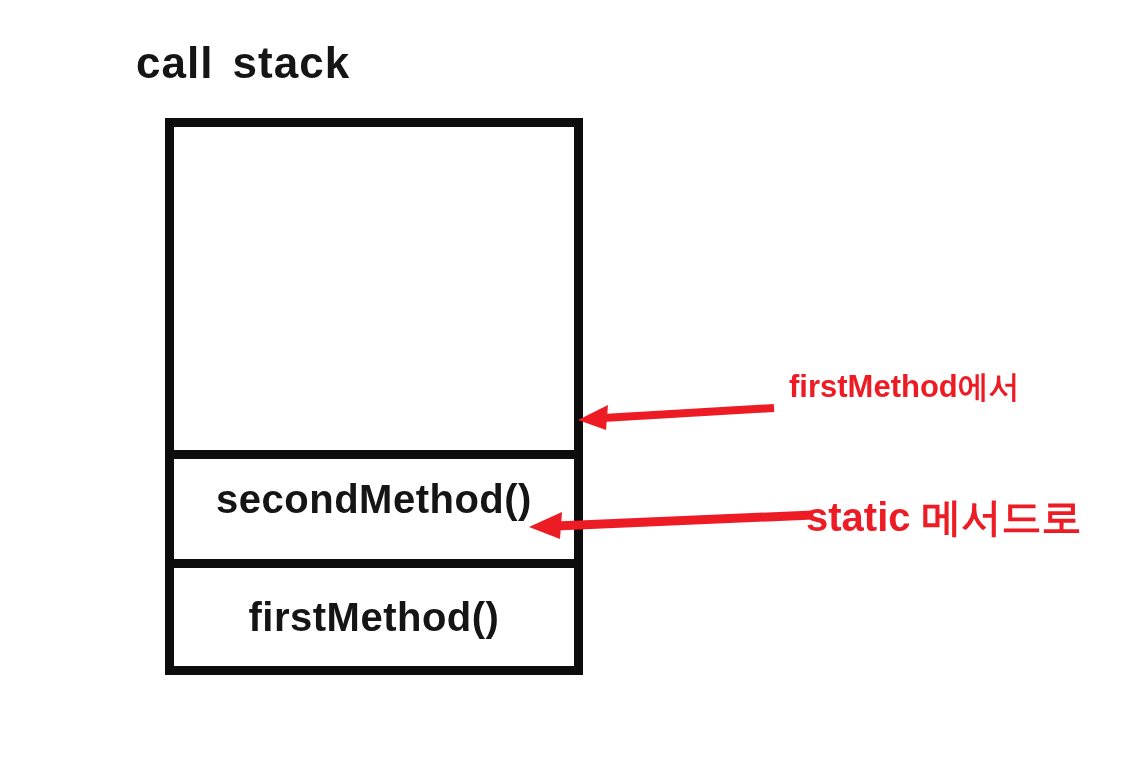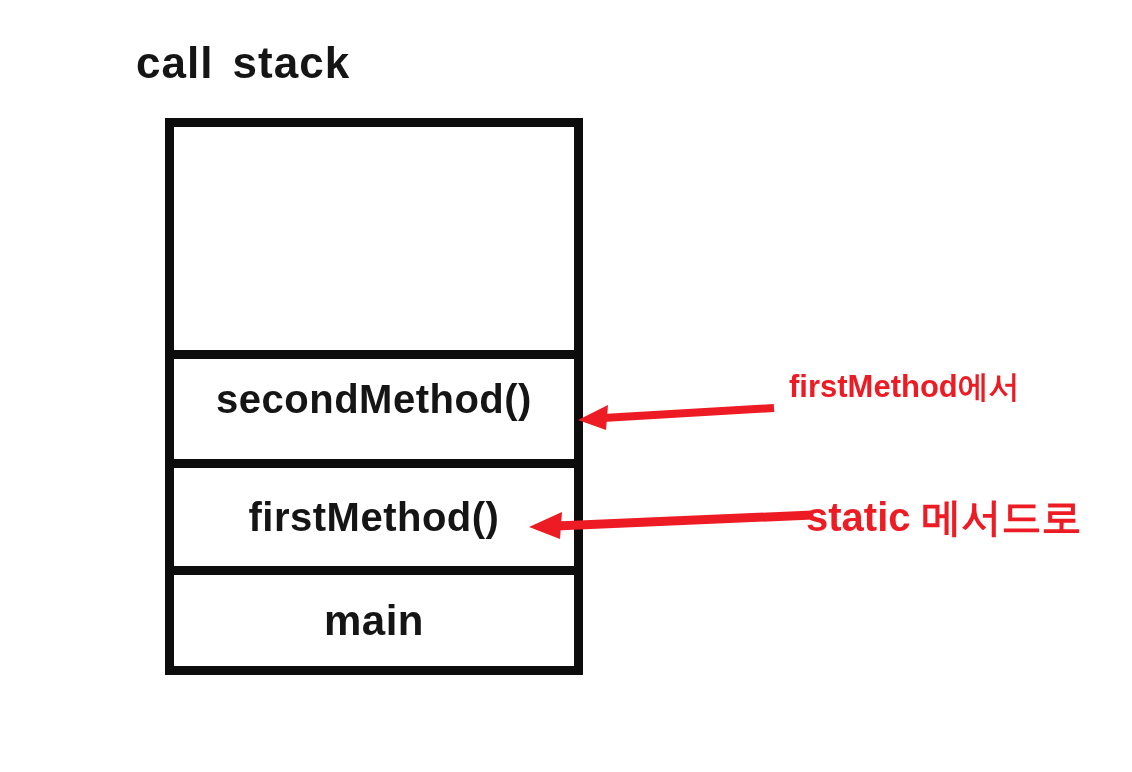--- a/index.html
+++ b/index.html
@@ -76,21 +76,20 @@
 <body>
 
 <div class="canvas">
 
   <div class="title">call stack</div>
 
   <div class="stack">
     <div class="frame frame-empty"></div>
     <div class="frame frame-second">secondMethod()</div>
     <div class="frame frame-first">firstMethod()</div>
-    <div class="frame frame-main">main</div>
   </div>
 
   <svg class="arrow-layer" viewBox="0 0 1132 772" xmlns="http://www.w3.org/2000/svg">
     <g>
       <line x1="774" y1="408" x2="603" y2="418" stroke-width="8" stroke="#ed1c24"></line>
       <polygon points="578,420 608,405 606,430" fill="#ed1c24"></polygon>
     </g>
     <g>
       <line x1="813" y1="515" x2="556" y2="526" stroke-width="9" stroke="#ed1c24"></line>
       <polygon points="529,527 562,512 560,539" fill="#ed1c24"></polygon>

